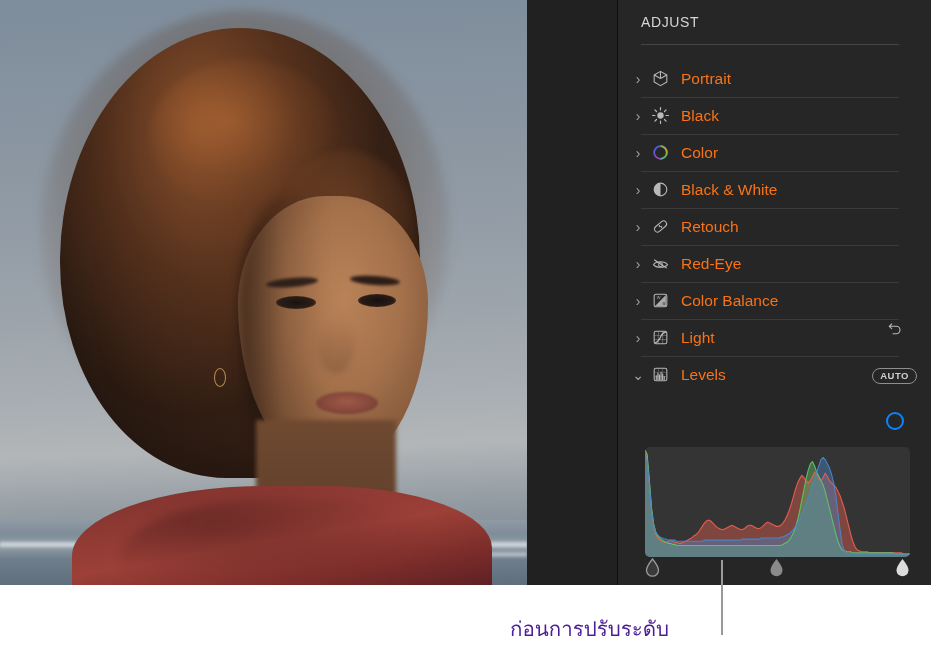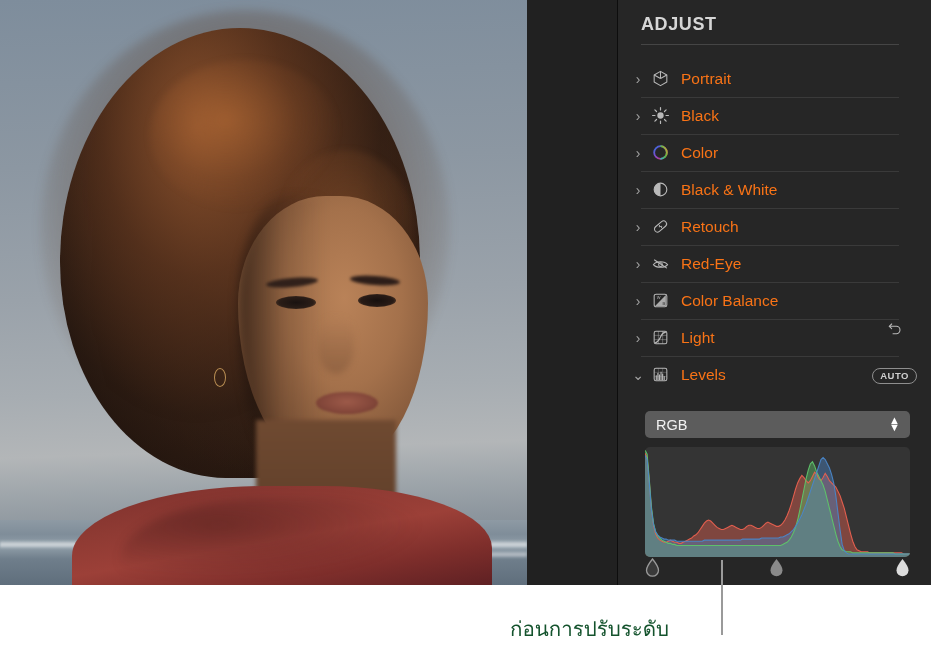--- a/index.html
+++ b/index.html
@@ -149,21 +149,21 @@
     background:#0d0d0d;
   }
 
   
   #adjust-panel{
     position:absolute; left:618px; top:0; width:313px; height:585px;
     background:#262626;
   }
   .panel-title{
     position:absolute; left:23px; top:14px;
-    font-size:18px; font-weight:bold; color:#d6d6d6; letter-spacing:.6px;
+    font-size:14px; font-weight:normal; color:#d6d6d6; letter-spacing:.6px;
   }
   .title-rule{
     position:absolute; left:23px; top:44px; width:258px; height:1px;
     background:#454545;
   }
 
   .adj-list{ position:absolute; left:0; top:60px; width:313px; }
   .adj-row{
     position:relative; height:37px; display:flex; align-items:center;
     padding-left:12px;
@@ -228,21 +228,21 @@
     position:absolute; left:645px; top:558px; width:265px; height:22px;
   }
   .handle{
     position:absolute; top:0; width:15px; height:19px;
   }
   .handle svg{ display:block; }
 
   
   #caption{
     position:absolute; left:510px; top:612px;
-    font-size:20.5px; color:#14532d;
+    font-size:20.5px; color:#4c1d95;
     font-family:"DejaVu Sans","Liberation Sans",sans-serif;
     white-space:nowrap;
   }
   #leader-line{
     position:absolute; left:721px; top:560px; width:2px; height:75px;
     background:#9a9a9a;
   }
 </style>
 </head>
 <body>
@@ -414,27 +414,20 @@
             </svg>
           </span>
           <span class="auto-pill">AUTO</span>
           <span class="blue-ring"></span>
         </span>
       </div>
 
     </div>
   </div>
 
-  <div class="rgb-select">
-    <span class="rgb-text">RGB</span>
-    <span class="rgb-stepper">
-      <span>▲</span>
-      <span>▼</span>
-    </span>
-  </div>
 
   <div id="histogram">
     <svg viewBox="0 0 265 110" preserveAspectRatio="none">
       <g id="hist-groups">
           <path d="M0.00 6.18 L2.12 10.42 L4.24 33.76 L6.36 61.33 L8.48 78.30 L10.60 86.79 L12.72 91.03 L14.84 93.15 L16.96 94.21 L19.08 95.27 L21.20 95.27 L23.32 94.21 L25.44 93.15 L27.56 94.21 L29.68 95.27 L31.80 95.27 L33.92 96.33 L36.04 96.33 L38.16 95.27 L40.28 94.21 L42.40 93.15 L44.52 92.09 L46.64 91.03 L48.76 88.91 L50.88 87.85 L53.00 85.73 L55.12 82.55 L57.24 79.36 L59.36 76.18 L61.48 74.06 L63.60 73.00 L65.72 74.06 L67.84 76.18 L69.96 78.30 L72.08 80.42 L74.20 81.48 L76.32 82.55 L78.44 82.55 L80.56 81.48 L82.68 80.42 L84.80 79.36 L86.92 78.30 L89.04 79.36 L91.16 80.42 L93.28 81.48 L95.40 82.55 L97.52 82.55 L99.64 81.48 L101.76 79.36 L103.88 78.30 L106.00 78.30 L108.12 79.36 L110.24 80.42 L112.36 81.48 L114.48 81.48 L116.60 80.42 L118.72 78.30 L120.84 76.18 L122.96 75.12 L125.08 76.18 L127.20 77.24 L129.32 78.30 L131.44 79.36 L133.56 79.36 L135.68 78.30 L137.80 76.18 L139.92 73.00 L142.04 68.76 L144.16 63.45 L146.28 57.09 L148.40 49.67 L150.52 42.24 L152.64 35.88 L154.76 31.64 L156.88 28.45 L159.00 30.58 L161.12 33.76 L163.24 35.88 L165.36 33.76 L167.48 29.52 L169.60 25.27 L171.72 27.39 L173.84 31.64 L175.96 33.76 L178.08 30.58 L180.20 26.33 L182.32 29.52 L184.44 33.76 L186.56 35.88 L188.68 38.00 L190.80 40.12 L192.92 44.36 L195.04 48.61 L197.16 54.97 L199.28 61.33 L201.40 69.82 L203.52 78.30 L205.64 86.79 L207.76 94.21 L209.88 99.52 L212.00 102.70 L214.12 103.76 L216.24 104.82 L218.36 104.82 L220.48 104.82 L222.60 104.82 L224.72 105.88 L226.84 105.88 L228.96 105.88 L231.08 105.88 L233.20 105.88 L235.32 105.88 L237.44 105.88 L239.56 105.88 L241.68 105.88 L243.80 105.88 L245.92 105.88 L248.04 105.88 L250.16 105.88 L252.28 105.88 L254.40 105.88 L256.52 105.88 L258.64 106.94 L260.76 106.94 L262.88 106.94 L265.00 106.94 L265 110 L0 110 Z" fill="#e8604f" fill-opacity="0.42"></path>
           <path d="M0.00 3.00 L2.12 7.24 L4.24 31.64 L6.36 59.21 L8.48 76.18 L10.60 84.67 L12.72 88.91 L14.84 91.03 L16.96 93.15 L19.08 94.21 L21.20 95.27 L23.32 96.33 L25.44 96.33 L27.56 97.39 L29.68 97.39 L31.80 98.45 L33.92 98.45 L36.04 98.45 L38.16 98.45 L40.28 98.45 L42.40 98.45 L44.52 98.45 L46.64 98.45 L48.76 98.45 L50.88 98.45 L53.00 98.45 L55.12 98.45 L57.24 98.45 L59.36 98.45 L61.48 98.45 L63.60 98.45 L65.72 98.45 L67.84 98.45 L69.96 98.45 L72.08 98.45 L74.20 98.45 L76.32 98.45 L78.44 98.45 L80.56 98.45 L82.68 98.45 L84.80 98.45 L86.92 98.45 L89.04 98.45 L91.16 98.45 L93.28 98.45 L95.40 98.45 L97.52 98.45 L99.64 98.45 L101.76 98.45 L103.88 98.45 L106.00 98.45 L108.12 98.45 L110.24 98.45 L112.36 98.45 L114.48 98.45 L116.60 98.45 L118.72 98.45 L120.84 98.45 L122.96 98.45 L125.08 98.45 L127.20 98.45 L129.32 98.45 L131.44 98.45 L133.56 98.45 L135.68 98.45 L137.80 97.39 L139.92 96.33 L142.04 95.27 L144.16 93.15 L146.28 89.97 L148.40 85.73 L150.52 80.42 L152.64 73.00 L154.76 63.45 L156.88 52.85 L159.00 42.24 L161.12 31.64 L163.24 23.15 L165.36 16.79 L167.48 14.67 L169.60 18.91 L171.72 25.27 L173.84 29.52 L175.96 33.76 L178.08 38.00 L180.20 44.36 L182.32 52.85 L184.44 61.33 L186.56 69.82 L188.68 78.30 L190.80 86.79 L192.92 94.21 L195.04 99.52 L197.16 102.70 L199.28 103.76 L201.40 104.82 L203.52 104.82 L205.64 104.82 L207.76 105.88 L209.88 105.88 L212.00 105.88 L214.12 105.88 L216.24 105.88 L218.36 105.88 L220.48 105.88 L222.60 105.88 L224.72 105.88 L226.84 105.88 L228.96 105.88 L231.08 105.88 L233.20 105.88 L235.32 105.88 L237.44 105.88 L239.56 105.88 L241.68 105.88 L243.80 105.88 L245.92 105.88 L248.04 105.88 L250.16 106.94 L252.28 106.94 L254.40 106.94 L256.52 106.94 L258.64 106.94 L260.76 106.94 L262.88 106.94 L265.00 106.94 L265 110 L0 110 Z" fill="#5ec46a" fill-opacity="0.42"></path>
           <path d="M0.00 8.30 L2.12 12.55 L4.24 35.88 L6.36 62.39 L8.48 77.24 L10.60 84.67 L12.72 87.85 L14.84 89.97 L16.96 91.03 L19.08 92.09 L21.20 92.09 L23.32 93.15 L25.44 93.15 L27.56 93.15 L29.68 93.15 L31.80 94.21 L33.92 94.21 L36.04 94.21 L38.16 94.21 L40.28 94.21 L42.40 94.21 L44.52 94.21 L46.64 94.21 L48.76 94.21 L50.88 94.21 L53.00 94.21 L55.12 94.21 L57.24 94.21 L59.36 93.15 L61.48 93.15 L63.60 93.15 L65.72 93.15 L67.84 93.15 L69.96 93.15 L72.08 93.15 L74.20 93.15 L76.32 93.15 L78.44 93.15 L80.56 93.15 L82.68 93.15 L84.80 93.15 L86.92 93.15 L89.04 93.15 L91.16 93.15 L93.28 93.15 L95.40 93.15 L97.52 92.09 L99.64 92.09 L101.76 92.09 L103.88 92.09 L106.00 92.09 L108.12 92.09 L110.24 92.09 L112.36 92.09 L114.48 92.09 L116.60 91.03 L118.72 91.03 L120.84 91.03 L122.96 91.03 L125.08 91.03 L127.20 91.03 L129.32 91.03 L131.44 91.03 L133.56 91.03 L135.68 89.97 L137.80 89.97 L139.92 88.91 L142.04 87.85 L144.16 86.79 L146.28 84.67 L148.40 82.55 L150.52 79.36 L152.64 76.18 L154.76 71.94 L156.88 67.70 L159.00 62.39 L161.12 57.09 L163.24 50.73 L165.36 44.36 L167.48 38.00 L169.60 31.64 L171.72 25.27 L173.84 18.91 L175.96 12.55 L178.08 10.42 L180.20 12.55 L182.32 16.79 L184.44 21.03 L186.56 27.39 L188.68 35.88 L190.80 48.61 L192.92 65.58 L195.04 82.55 L197.16 97.39 L199.28 103.76 L201.40 105.88 L203.52 106.94 L205.64 106.94 L207.76 106.94 L209.88 106.94 L212.00 106.94 L214.12 106.94 L216.24 106.94 L218.36 106.94 L220.48 106.94 L222.60 106.94 L224.72 106.94 L226.84 106.94 L228.96 106.94 L231.08 106.94 L233.20 106.94 L235.32 106.94 L237.44 106.94 L239.56 106.94 L241.68 106.94 L243.80 106.94 L245.92 106.94 L248.04 106.94 L250.16 106.94 L252.28 106.94 L254.40 106.94 L256.52 106.94 L258.64 106.94 L260.76 106.94 L262.88 106.94 L265.00 106.94 L265 110 L0 110 Z" fill="#4a86c8" fill-opacity="0.42"></path>
           <path d="M0.00 6.18 L2.12 10.42 L4.24 33.76 L6.36 61.33 L8.48 78.30 L10.60 86.79 L12.72 91.03 L14.84 93.15 L16.96 94.21 L19.08 95.27 L21.20 95.27 L23.32 94.21 L25.44 93.15 L27.56 94.21 L29.68 95.27 L31.80 95.27 L33.92 96.33 L36.04 96.33 L38.16 95.27 L40.28 94.21 L42.40 93.15 L44.52 92.09 L46.64 91.03 L48.76 88.91 L50.88 87.85 L53.00 85.73 L55.12 82.55 L57.24 79.36 L59.36 76.18 L61.48 74.06 L63.60 73.00 L65.72 74.06 L67.84 76.18 L69.96 78.30 L72.08 80.42 L74.20 81.48 L76.32 82.55 L78.44 82.55 L80.56 81.48 L82.68 80.42 L84.80 79.36 L86.92 78.30 L89.04 79.36 L91.16 80.42 L93.28 81.48 L95.40 82.55 L97.52 82.55 L99.64 81.48 L101.76 79.36 L103.88 78.30 L106.00 78.30 L108.12 79.36 L110.24 80.42 L112.36 81.48 L114.48 81.48 L116.60 80.42 L118.72 78.30 L120.84 76.18 L122.96 75.12 L125.08 76.18 L127.20 77.24 L129.32 78.30 L131.44 79.36 L133.56 79.36 L135.68 78.30 L137.80 76.18 L139.92 73.00 L142.04 68.76 L144.16 63.45 L146.28 57.09 L148.40 49.67 L150.52 42.24 L152.64 35.88 L154.76 31.64 L156.88 28.45 L159.00 30.58 L161.12 33.76 L163.24 35.88 L165.36 33.76 L167.48 29.52 L169.60 25.27 L171.72 27.39 L173.84 31.64 L175.96 33.76 L178.08 30.58 L180.20 26.33 L182.32 29.52 L184.44 33.76 L186.56 35.88 L188.68 38.00 L190.80 40.12 L192.92 44.36 L195.04 48.61 L197.16 54.97 L199.28 61.33 L201.40 69.82 L203.52 78.30 L205.64 86.79 L207.76 94.21 L209.88 99.52 L212.00 102.70 L214.12 103.76 L216.24 104.82 L218.36 104.82 L220.48 104.82 L222.60 104.82 L224.72 105.88 L226.84 105.88 L228.96 105.88 L231.08 105.88 L233.20 105.88 L235.32 105.88 L237.44 105.88 L239.56 105.88 L241.68 105.88 L243.80 105.88 L245.92 105.88 L248.04 105.88 L250.16 105.88 L252.28 105.88 L254.40 105.88 L256.52 105.88 L258.64 106.94 L260.76 106.94 L262.88 106.94 L265.00 106.94 " fill="none" stroke="#e8604f" stroke-width="1.1" stroke-opacity="0.95" vector-effect="non-scaling-stroke"></path>
           <path d="M0.00 3.00 L2.12 7.24 L4.24 31.64 L6.36 59.21 L8.48 76.18 L10.60 84.67 L12.72 88.91 L14.84 91.03 L16.96 93.15 L19.08 94.21 L21.20 95.27 L23.32 96.33 L25.44 96.33 L27.56 97.39 L29.68 97.39 L31.80 98.45 L33.92 98.45 L36.04 98.45 L38.16 98.45 L40.28 98.45 L42.40 98.45 L44.52 98.45 L46.64 98.45 L48.76 98.45 L50.88 98.45 L53.00 98.45 L55.12 98.45 L57.24 98.45 L59.36 98.45 L61.48 98.45 L63.60 98.45 L65.72 98.45 L67.84 98.45 L69.96 98.45 L72.08 98.45 L74.20 98.45 L76.32 98.45 L78.44 98.45 L80.56 98.45 L82.68 98.45 L84.80 98.45 L86.92 98.45 L89.04 98.45 L91.16 98.45 L93.28 98.45 L95.40 98.45 L97.52 98.45 L99.64 98.45 L101.76 98.45 L103.88 98.45 L106.00 98.45 L108.12 98.45 L110.24 98.45 L112.36 98.45 L114.48 98.45 L116.60 98.45 L118.72 98.45 L120.84 98.45 L122.96 98.45 L125.08 98.45 L127.20 98.45 L129.32 98.45 L131.44 98.45 L133.56 98.45 L135.68 98.45 L137.80 97.39 L139.92 96.33 L142.04 95.27 L144.16 93.15 L146.28 89.97 L148.40 85.73 L150.52 80.42 L152.64 73.00 L154.76 63.45 L156.88 52.85 L159.00 42.24 L161.12 31.64 L163.24 23.15 L165.36 16.79 L167.48 14.67 L169.60 18.91 L171.72 25.27 L173.84 29.52 L175.96 33.76 L178.08 38.00 L180.20 44.36 L182.32 52.85 L184.44 61.33 L186.56 69.82 L188.68 78.30 L190.80 86.79 L192.92 94.21 L195.04 99.52 L197.16 102.70 L199.28 103.76 L201.40 104.82 L203.52 104.82 L205.64 104.82 L207.76 105.88 L209.88 105.88 L212.00 105.88 L214.12 105.88 L216.24 105.88 L218.36 105.88 L220.48 105.88 L222.60 105.88 L224.72 105.88 L226.84 105.88 L228.96 105.88 L231.08 105.88 L233.20 105.88 L235.32 105.88 L237.44 105.88 L239.56 105.88 L241.68 105.88 L243.80 105.88 L245.92 105.88 L248.04 105.88 L250.16 106.94 L252.28 106.94 L254.40 106.94 L256.52 106.94 L258.64 106.94 L260.76 106.94 L262.88 106.94 L265.00 106.94 " fill="none" stroke="#5ec46a" stroke-width="1.1" stroke-opacity="0.95" vector-effect="non-scaling-stroke"></path>
           <path d="M0.00 8.30 L2.12 12.55 L4.24 35.88 L6.36 62.39 L8.48 77.24 L10.60 84.67 L12.72 87.85 L14.84 89.97 L16.96 91.03 L19.08 92.09 L21.20 92.09 L23.32 93.15 L25.44 93.15 L27.56 93.15 L29.68 93.15 L31.80 94.21 L33.92 94.21 L36.04 94.21 L38.16 94.21 L40.28 94.21 L42.40 94.21 L44.52 94.21 L46.64 94.21 L48.76 94.21 L50.88 94.21 L53.00 94.21 L55.12 94.21 L57.24 94.21 L59.36 93.15 L61.48 93.15 L63.60 93.15 L65.72 93.15 L67.84 93.15 L69.96 93.15 L72.08 93.15 L74.20 93.15 L76.32 93.15 L78.44 93.15 L80.56 93.15 L82.68 93.15 L84.80 93.15 L86.92 93.15 L89.04 93.15 L91.16 93.15 L93.28 93.15 L95.40 93.15 L97.52 92.09 L99.64 92.09 L101.76 92.09 L103.88 92.09 L106.00 92.09 L108.12 92.09 L110.24 92.09 L112.36 92.09 L114.48 92.09 L116.60 91.03 L118.72 91.03 L120.84 91.03 L122.96 91.03 L125.08 91.03 L127.20 91.03 L129.32 91.03 L131.44 91.03 L133.56 91.03 L135.68 89.97 L137.80 89.97 L139.92 88.91 L142.04 87.85 L144.16 86.79 L146.28 84.67 L148.40 82.55 L150.52 79.36 L152.64 76.18 L154.76 71.94 L156.88 67.70 L159.00 62.39 L161.12 57.09 L163.24 50.73 L165.36 44.36 L167.48 38.00 L169.60 31.64 L171.72 25.27 L173.84 18.91 L175.96 12.55 L178.08 10.42 L180.20 12.55 L182.32 16.79 L184.44 21.03 L186.56 27.39 L188.68 35.88 L190.80 48.61 L192.92 65.58 L195.04 82.55 L197.16 97.39 L199.28 103.76 L201.40 105.88 L203.52 106.94 L205.64 106.94 L207.76 106.94 L209.88 106.94 L212.00 106.94 L214.12 106.94 L216.24 106.94 L218.36 106.94 L220.48 106.94 L222.60 106.94 L224.72 106.94 L226.84 106.94 L228.96 106.94 L231.08 106.94 L233.20 106.94 L235.32 106.94 L237.44 106.94 L239.56 106.94 L241.68 106.94 L243.80 106.94 L245.92 106.94 L248.04 106.94 L250.16 106.94 L252.28 106.94 L254.40 106.94 L256.52 106.94 L258.64 106.94 L260.76 106.94 L262.88 106.94 L265.00 106.94 " fill="none" stroke="#4a86c8" stroke-width="1.1" stroke-opacity="0.95" vector-effect="non-scaling-stroke"></path>

